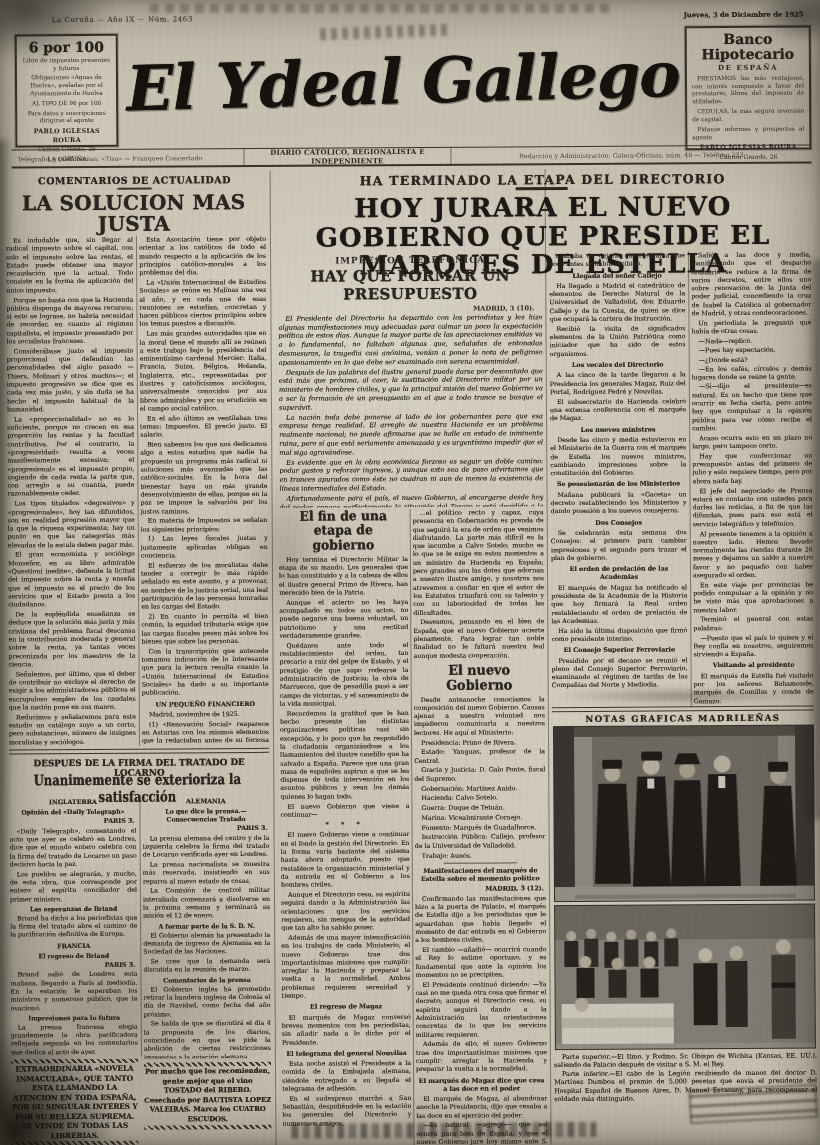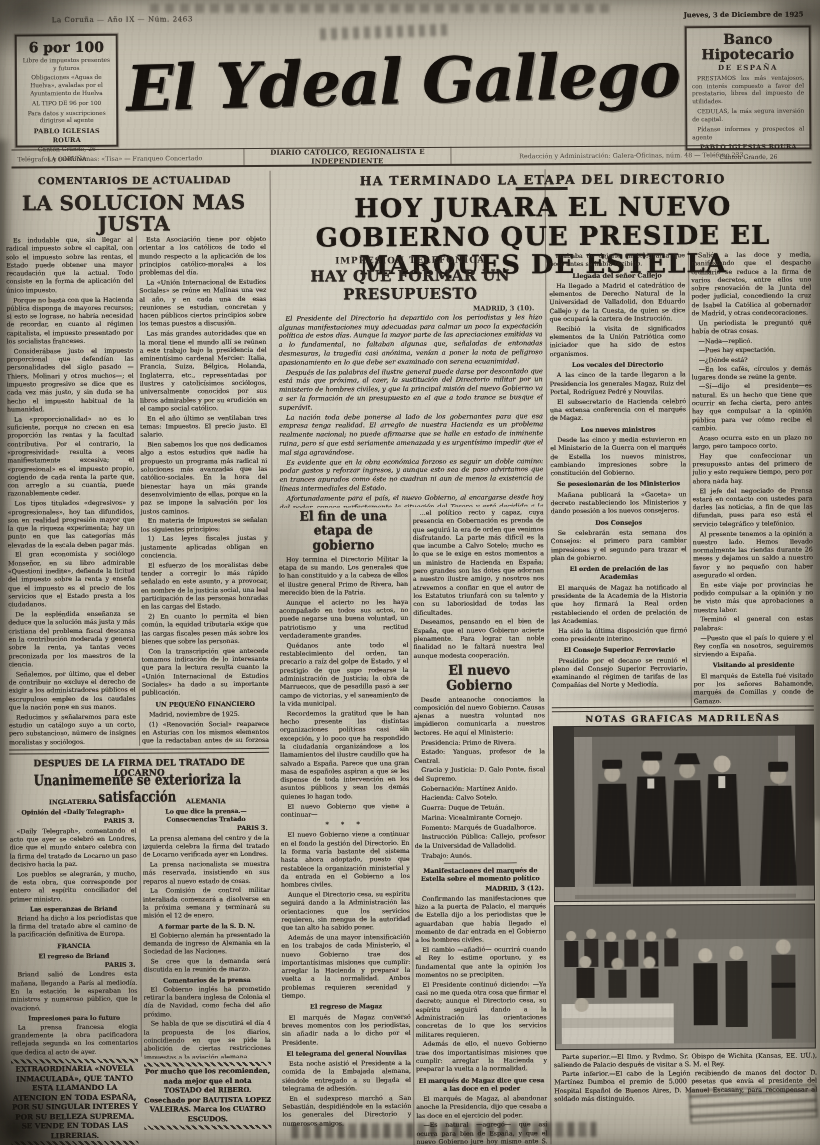--- a/index.html
+++ b/index.html
@@ -238,21 +238,21 @@
         <p class="k-p">Se habla de que se discutirá el día 4 la propuesta de los diarios, coincidiendo en que se pide la abolición de ciertas restricciones impuestas a la aviación alemana.</p>
       </div>
 
     <div class="ad-z ad-novela">
       <div class="zig"></div>
       <div class="zbody">EXTRAORDINARIA «NOVELA INMACULADA», QUE TANTO ESTA LLAMANDO LA ATENCION EN TODA ESPAÑA, POR SU SINGULAR INTERES Y POR SU BELLEZA SUPREMA. SE VENDE EN TODAS LAS LIBRERIAS.</div>
       <div class="zig"></div>
     </div>
     <div class="ad-z ad-tostado">
       <div class="zig"></div>
-      <div class="zbody">Por mucho que los recomienden, nada mejor que el nota TOSTADO del RIBERO. Cosechado por BAUTISTA LOPEZ VALEIRAS. Marca los CUATRO ESCUDOS.</div>
+      <div class="zbody">Por mucho que los recomienden, gente mejor que el vino TOSTADO del RIBERO. Cosechado por BAUTISTA LOPEZ VALEIRAS. Marca los CUATRO ESCUDOS.</div>
       <div class="zig"></div>
     </div>
 
     <div class="blk dir-kicker kicker center-kicker">HA TERMINADO LA ETAPA DEL DIRECTORIO</div>
     <div class="dir-krule"></div>
     <div class="blk dir-head headline-main">HOY JURARA EL NUEVO GOBIERNO QUE PRESIDE EL MARQUES DE ESTELLA</div>
 
     <div class="blk imp-block">
       <div class="imp-kicker">IMPRESION TELEFONICA</div>
       <div class="imp-head">HAY QUE FORMAR UN PRESUPUESTO</div>

